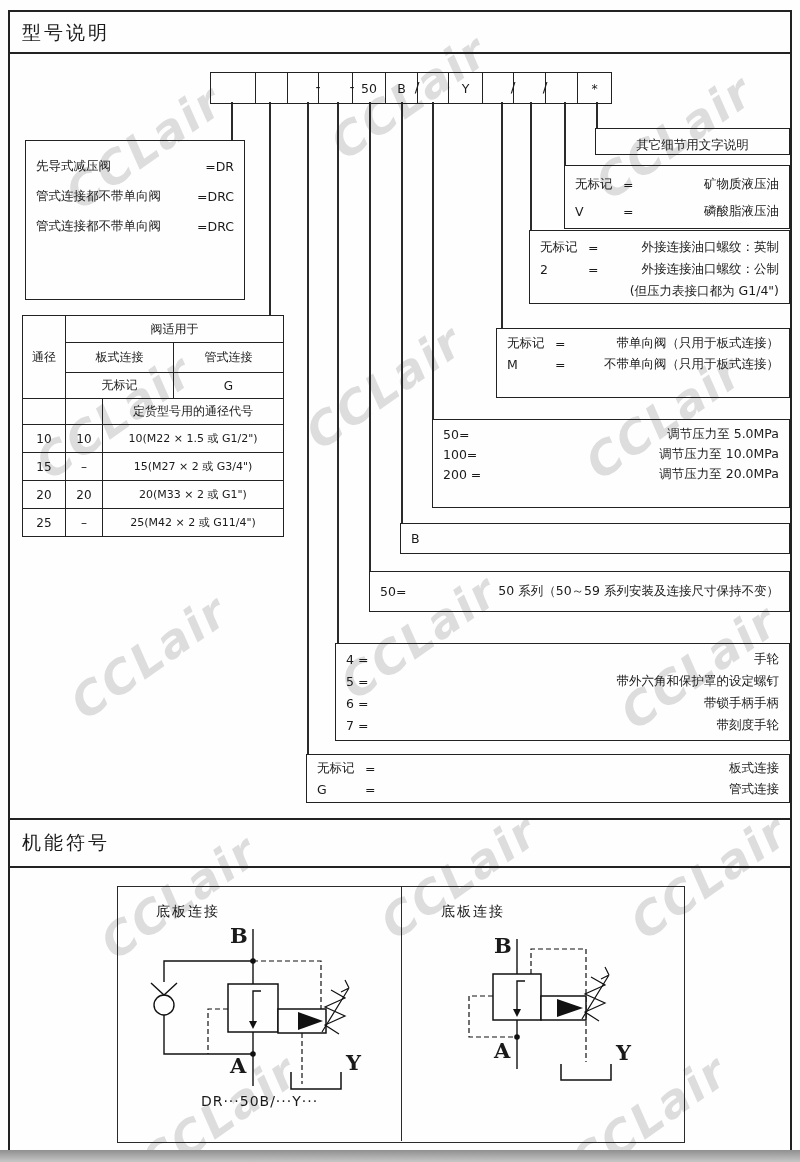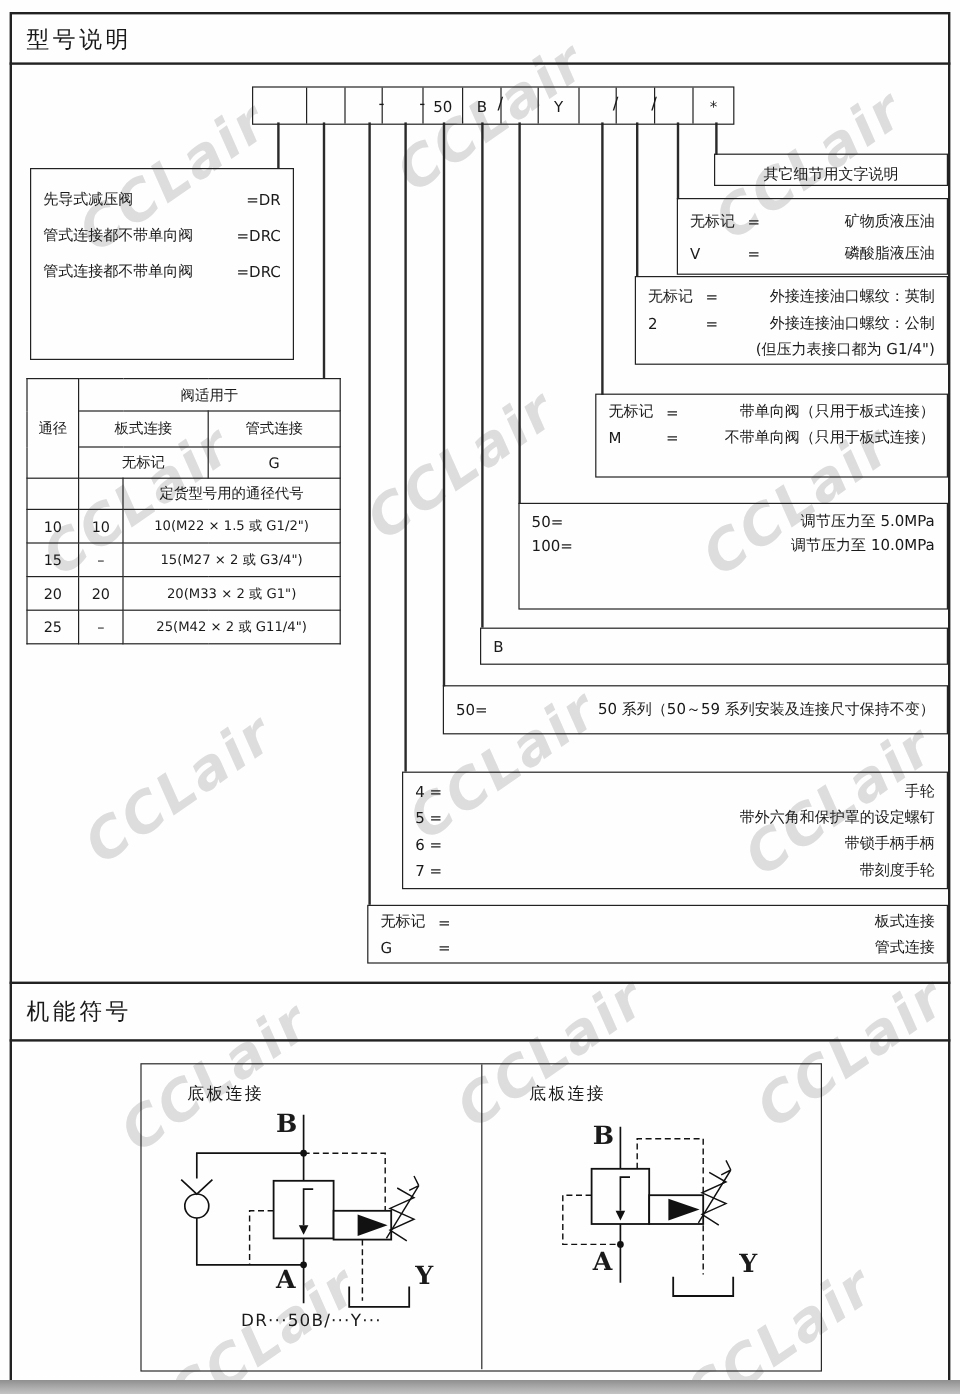--- a/index.html
+++ b/index.html
@@ -206,20 +206,24 @@
 
   <div class="box" style="left:432px;top:419px;width:358px;height:89px;padding-top:4px">
     <div class="ln" style="height:20px">
         <span class="kn">50=</span>
         <span class="v">调节压力至 5.0MPa</span>
       </div>
     <div class="ln" style="height:20px">
         <span class="kn">100=</span>
         <span class="v">调节压力至 10.0MPa</span>
       </div>
+    <div class="ln" style="height:20px">
+        <span class="kn">200 =</span>
+        <span class="v">调节压力至 20.0MPa</span>
+      </div>
   </div>
 
   <div class="box" style="left:400px;top:523px;width:390px;height:31px">
     <div class="ln" style="height:28px">
         <span class="kn">B</span>
       </div>
   </div>
 
   <div class="box" style="left:369px;top:571px;width:421px;height:41px">
     <div class="ln" style="height:38px">

